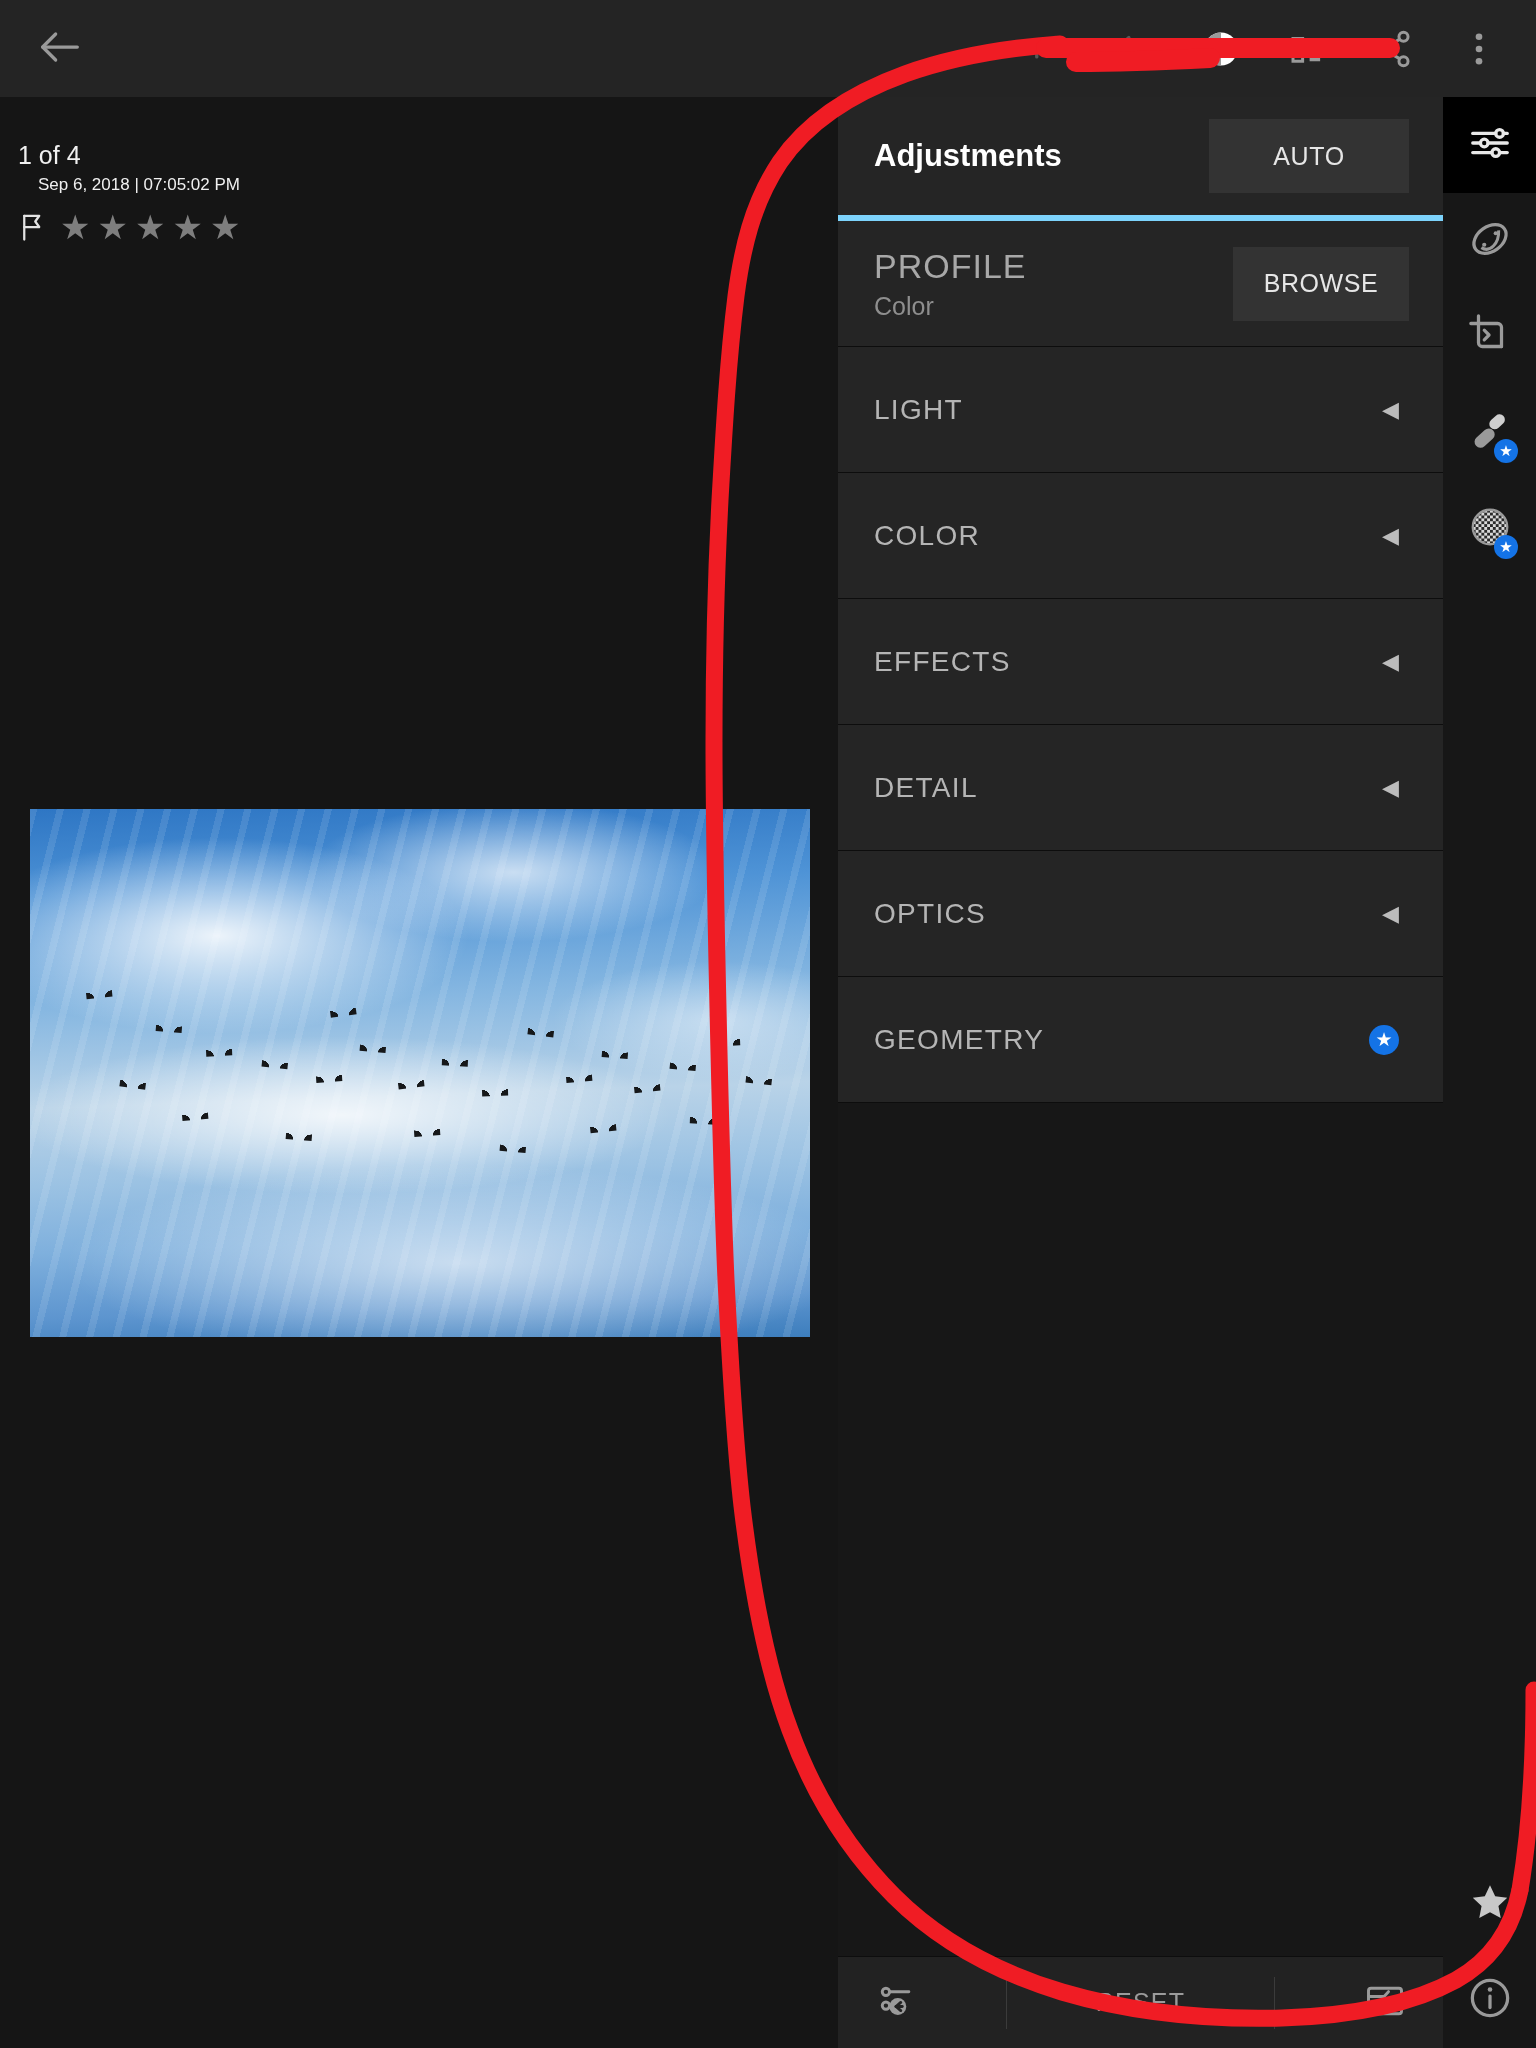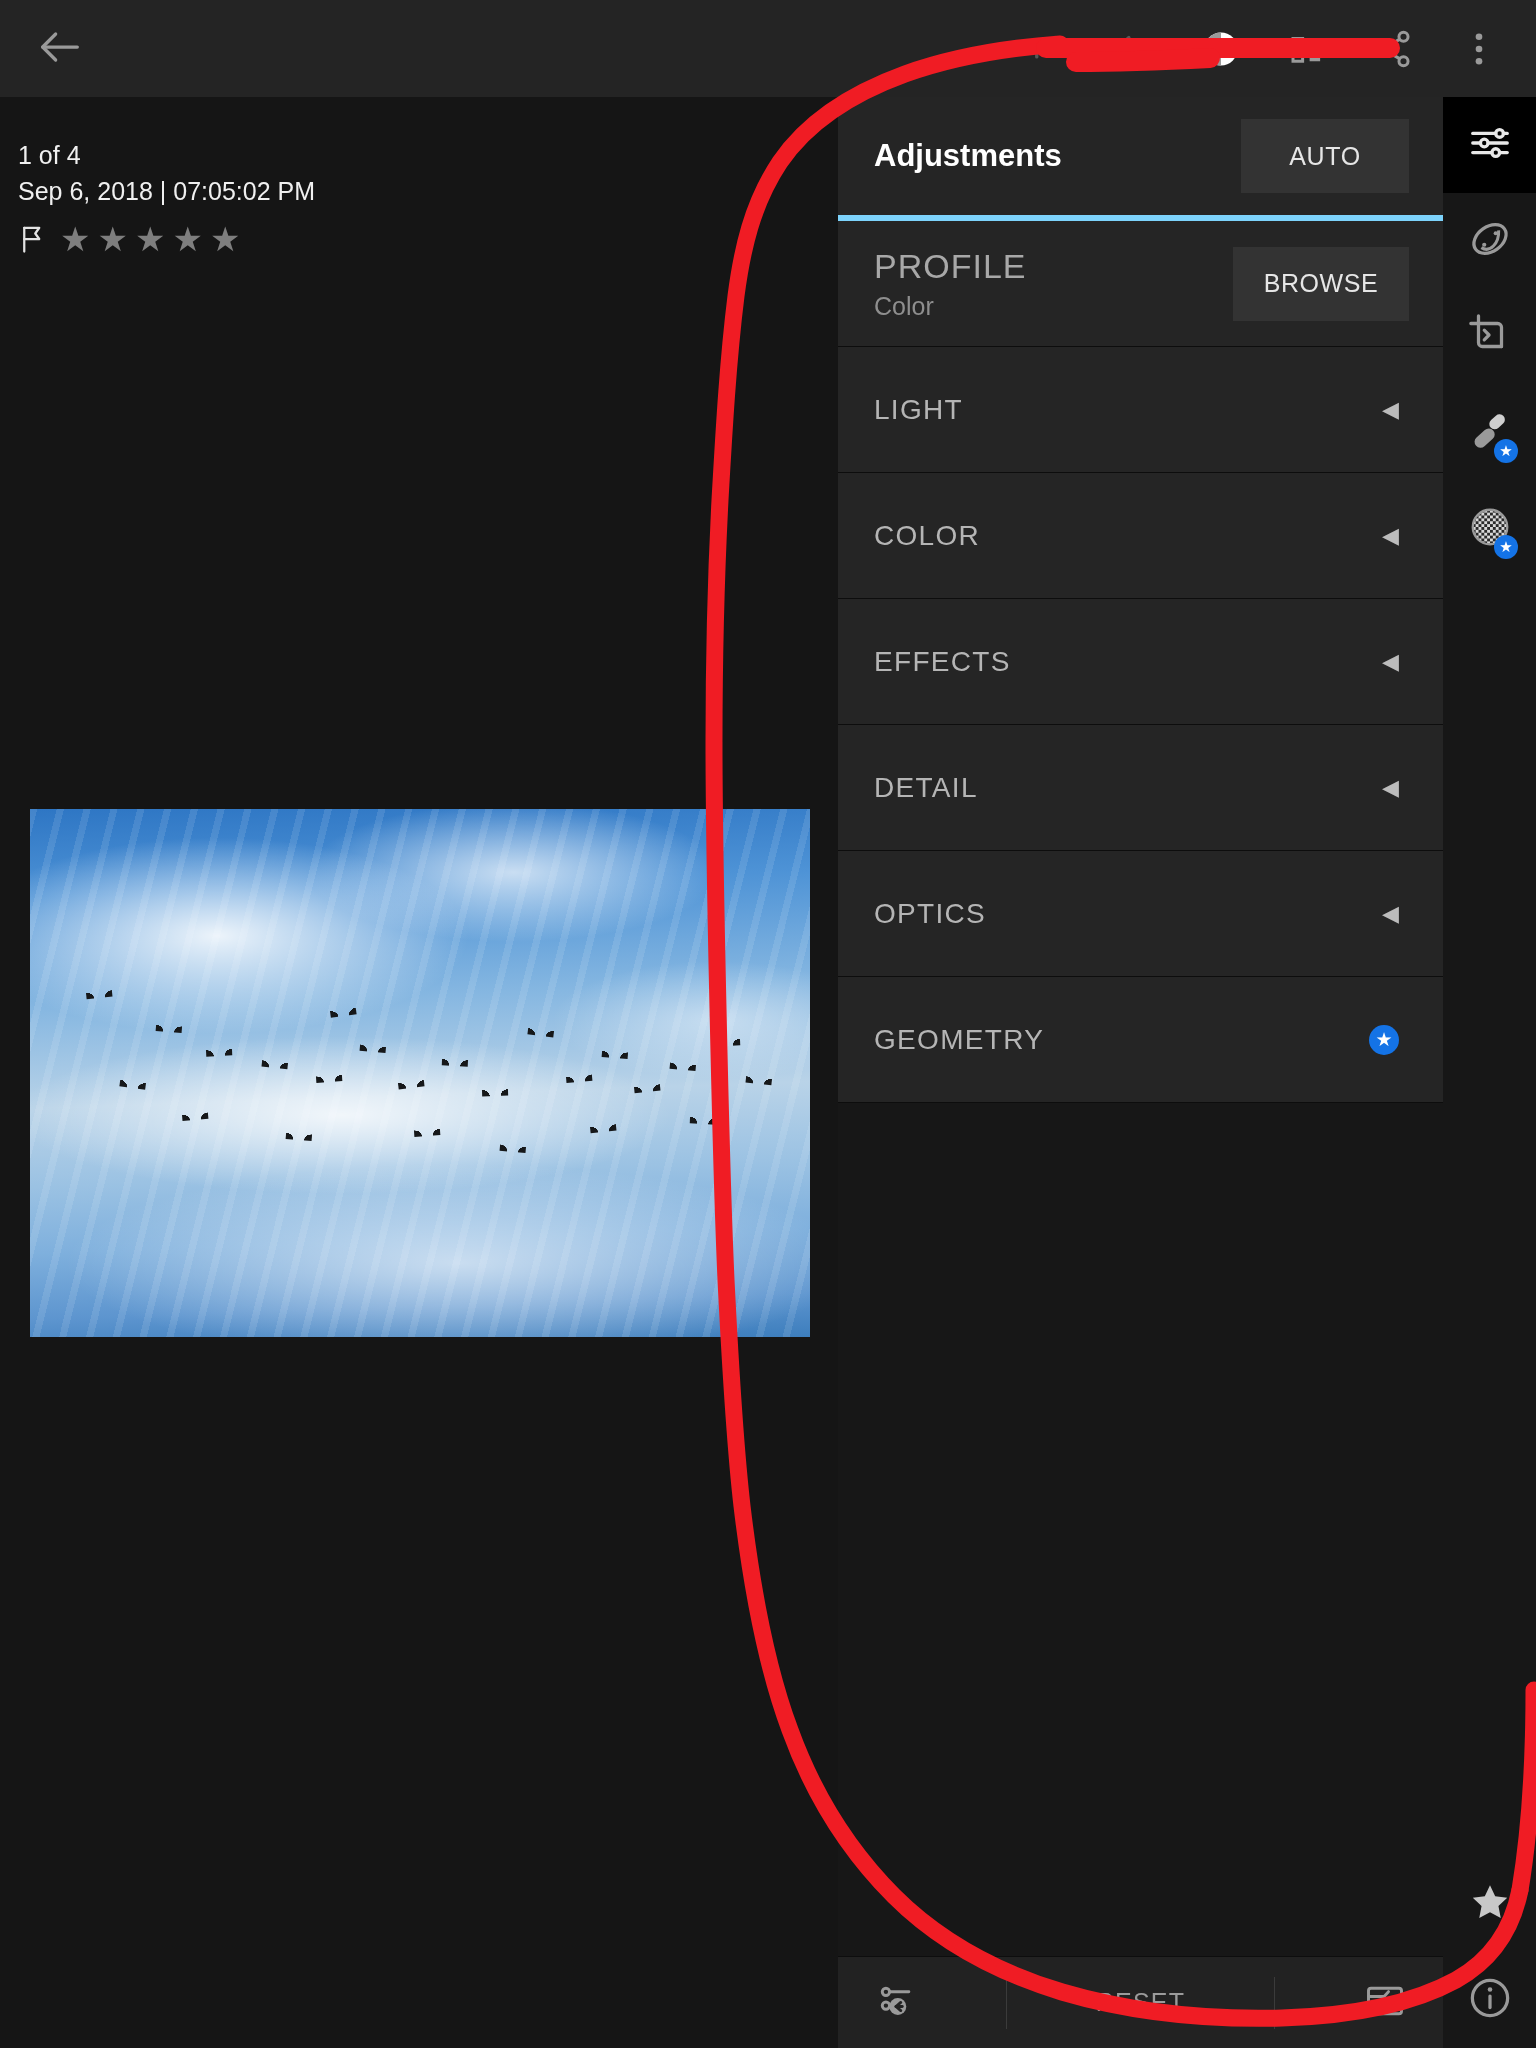--- a/index.html
+++ b/index.html
@@ -41,21 +41,21 @@
     width: 838px; height: 1951px;
     background: #151515;
   }
   #meta {
     position: absolute; left: 18px; top: 40px;
     width: 560px;
     color: #f2f2f2;
   }
   #meta .counter { font-size: 25px; line-height: 1.45; color: #f0f0f0; }
   #meta .filename { font-size: 25px; line-height: 1.45; color: #f0f0f0; }
-  #meta .datetime { font-size: 25px; line-height: 1.45; color: #f0f0f0; }
+  #meta .datetime { font-size: 17px; line-height: 1.45; color: #f0f0f0; margin-left: 20px; }
   #meta .ratingrow {
     margin-top: 12px;
     display: flex; align-items: center; gap: 12px;
   }
   #meta .flag { width: 30px; height: 30px; display:block; }
   #meta .stars { display: flex; gap: 7px; }
   #meta .star { color: #7e7e7e; font-size: 34px; line-height: 34px; }
 
   
   #photo-frame {
@@ -101,21 +101,21 @@
   }
   #panel-head {
     height: 124px;
     background: #252525;
     display: flex; align-items: center; justify-content: space-between;
     padding: 0 34px 0 36px;
     border-bottom: 6px solid #7dd3fc;
   }
   #panel-title { font-size: 31px; font-weight: bold; color: #ffffff; }
   #auto-btn {
-    width: 168px; height: 74px;
+    width: 200px; height: 74px;
     background: #333333;
     color: #e6e6e6; font-size: 25px; letter-spacing: .6px;
     display: flex; align-items: center; justify-content: center;
   }
   #profile-row {
     height: 126px;
     background: #252525;
     display: flex; align-items: center; justify-content: space-between;
     padding: 0 34px 0 36px;
     border-bottom: 1px solid #0d0d0d;

